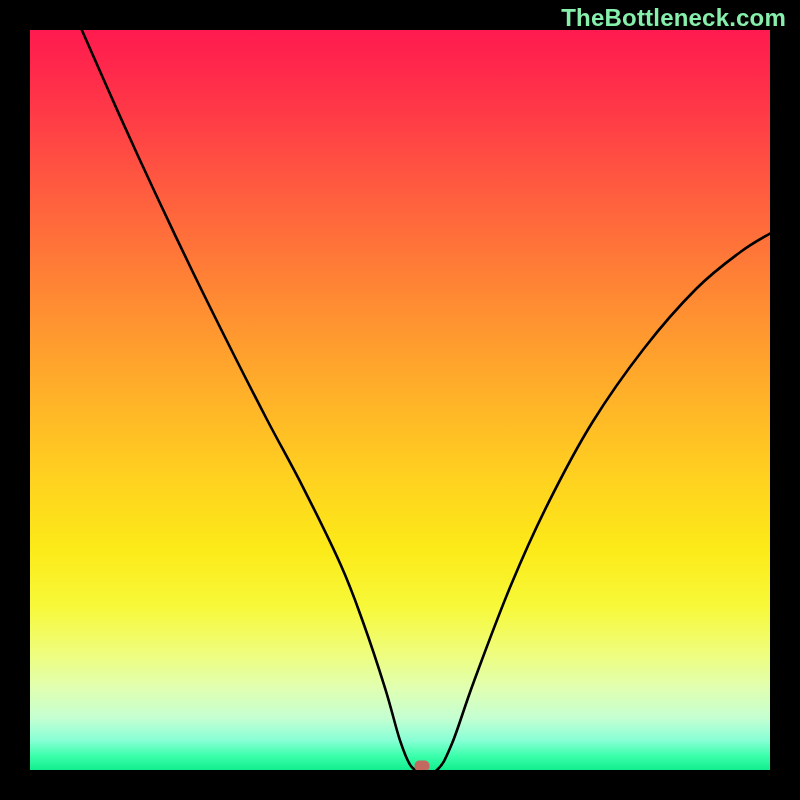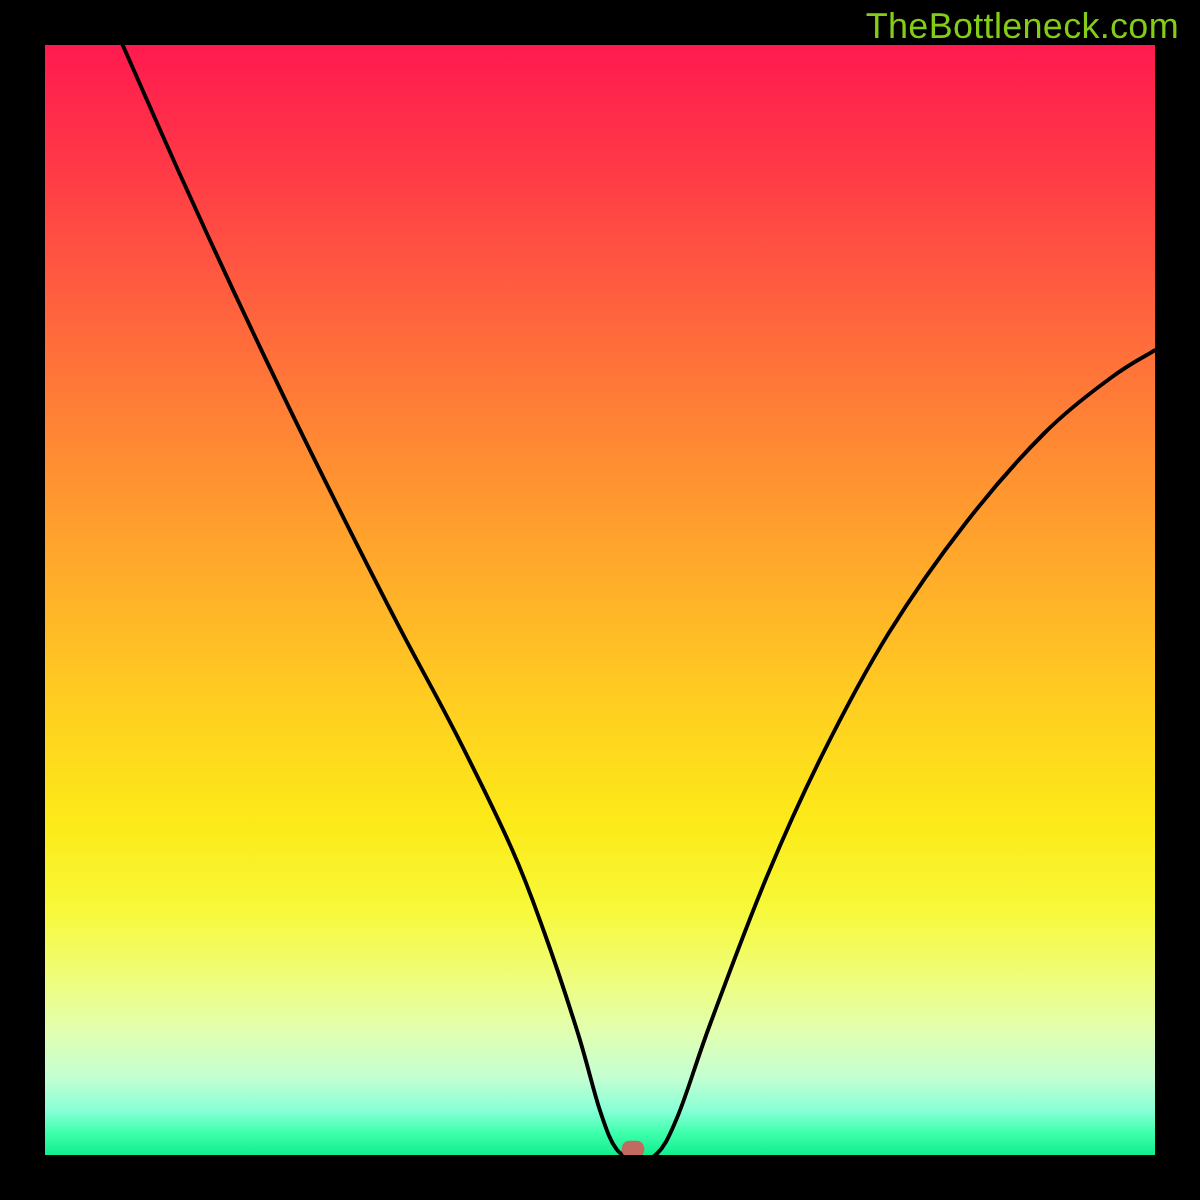--- a/index.html
+++ b/index.html
@@ -14,23 +14,23 @@
   .frame {
     position: relative;
     width: 800px;
     height: 800px;
     background: #000;
   }
   .watermark {
     position: absolute;
     top: 4px;
     right: 14px;
-    color: #84cc16;
+    color: #86efac;
     font-size: 24px;
-    font-weight: 400;
+    font-weight: 700;
     letter-spacing: 0.2px;
     z-index: 10;
   }
   .plot-area {
     position: absolute;
     left: 30px;
     top: 30px;
     width: 740px;
     height: 740px;
     background: linear-gradient(

